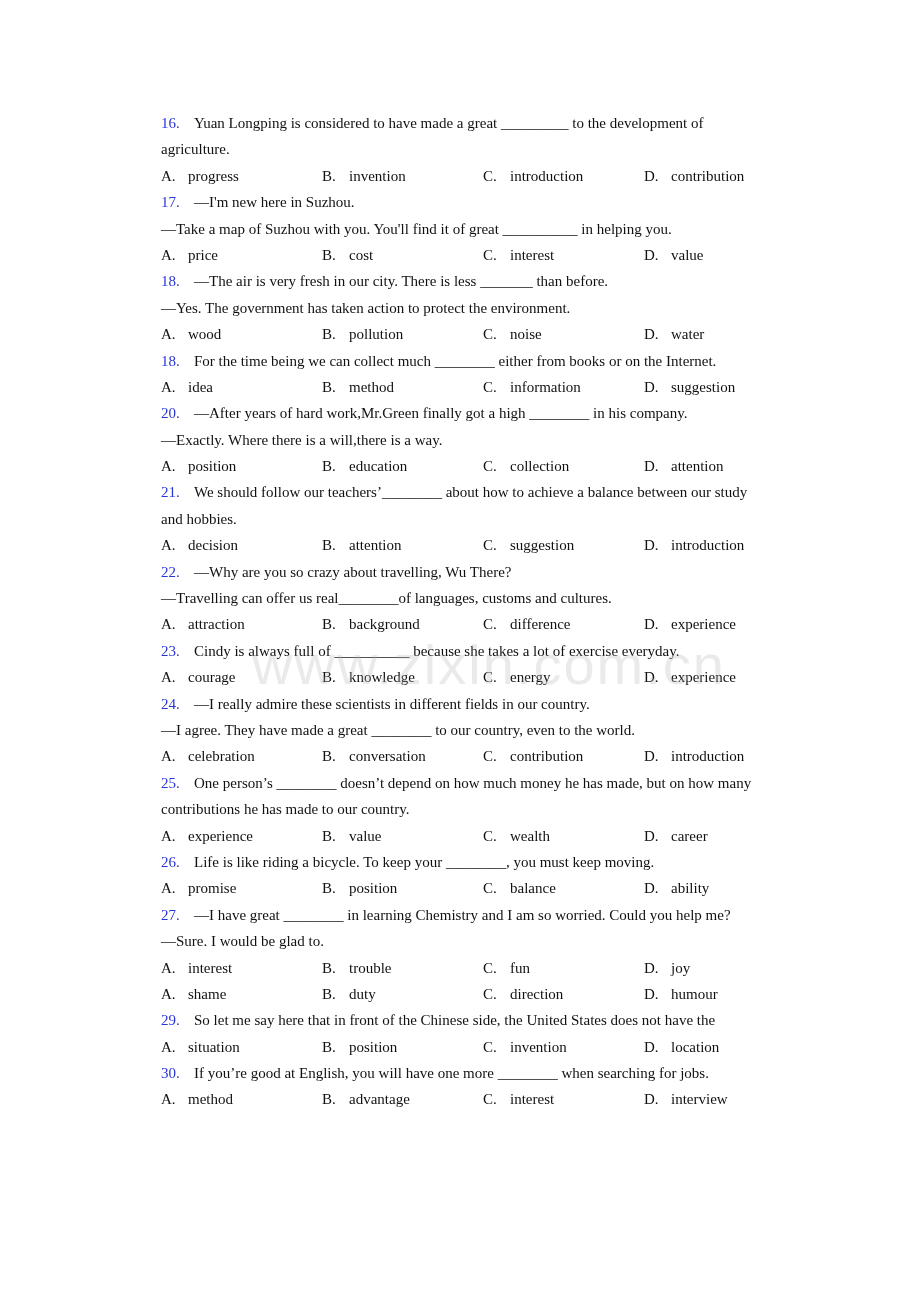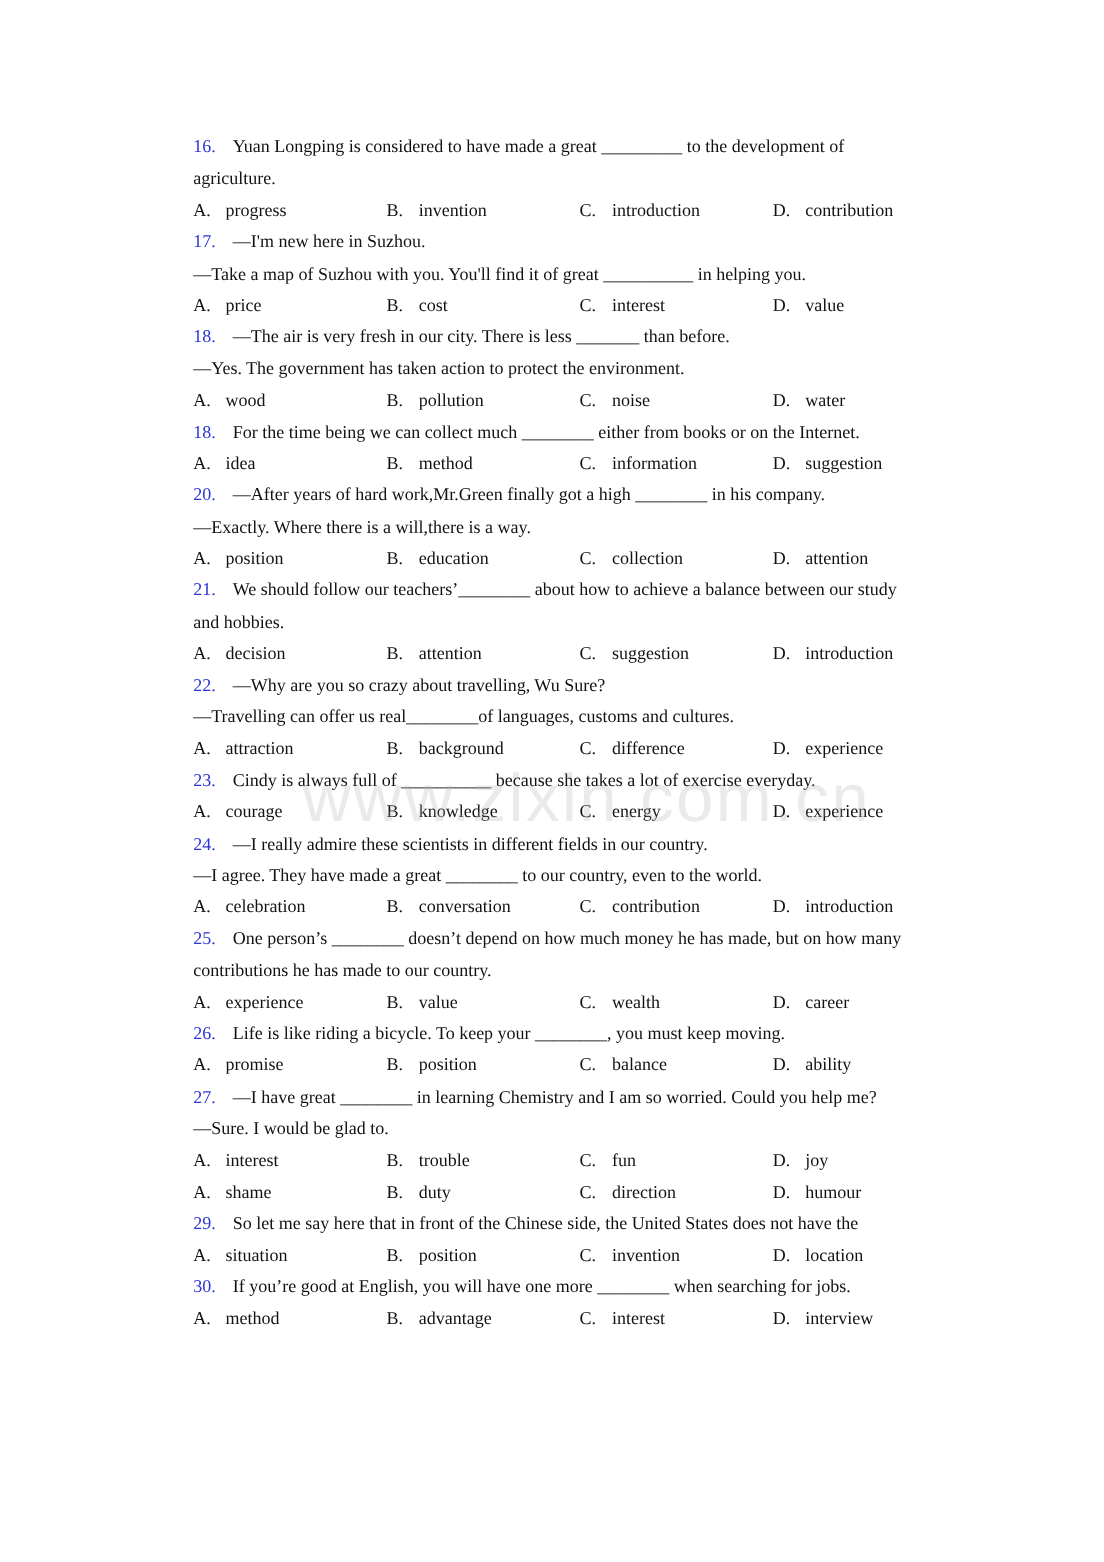--- a/index.html
+++ b/index.html
@@ -78,21 +78,21 @@
       <div class="q-line"><span class="q-num">21.</span><span>We should follow our teachers’________ about how to achieve a balance between our study</span></div>
       <div class="q-line"><span>and hobbies.</span></div>
       <div class="opts">
         <div class="opt"><span class="letter">A.</span><span>decision</span></div>
         <div class="opt"><span class="letter">B.</span><span>attention</span></div>
         <div class="opt"><span class="letter">C.</span><span>suggestion</span></div>
         <div class="opt"><span class="letter">D.</span><span>introduction</span></div>
       </div>
     </div>
     <div>
-      <div class="q-line"><span class="q-num">22.</span><span>—Why are you so crazy about travelling, Wu Sure?</span></div>
+      <div class="q-line"><span class="q-num">22.</span><span>—Why are you so crazy about travelling, Wu There?</span></div>
       <div class="q-line"><span>—Travelling can offer us real________of languages, customs and cultures.</span></div>
       <div class="opts">
         <div class="opt"><span class="letter">A.</span><span>attraction</span></div>
         <div class="opt"><span class="letter">B.</span><span>background</span></div>
         <div class="opt"><span class="letter">C.</span><span>difference</span></div>
         <div class="opt"><span class="letter">D.</span><span>experience</span></div>
       </div>
     </div>
     <div>
       <div class="q-line"><span class="q-num">23.</span><span>Cindy is always full of __________ because she takes a lot of exercise everyday.</span></div>

